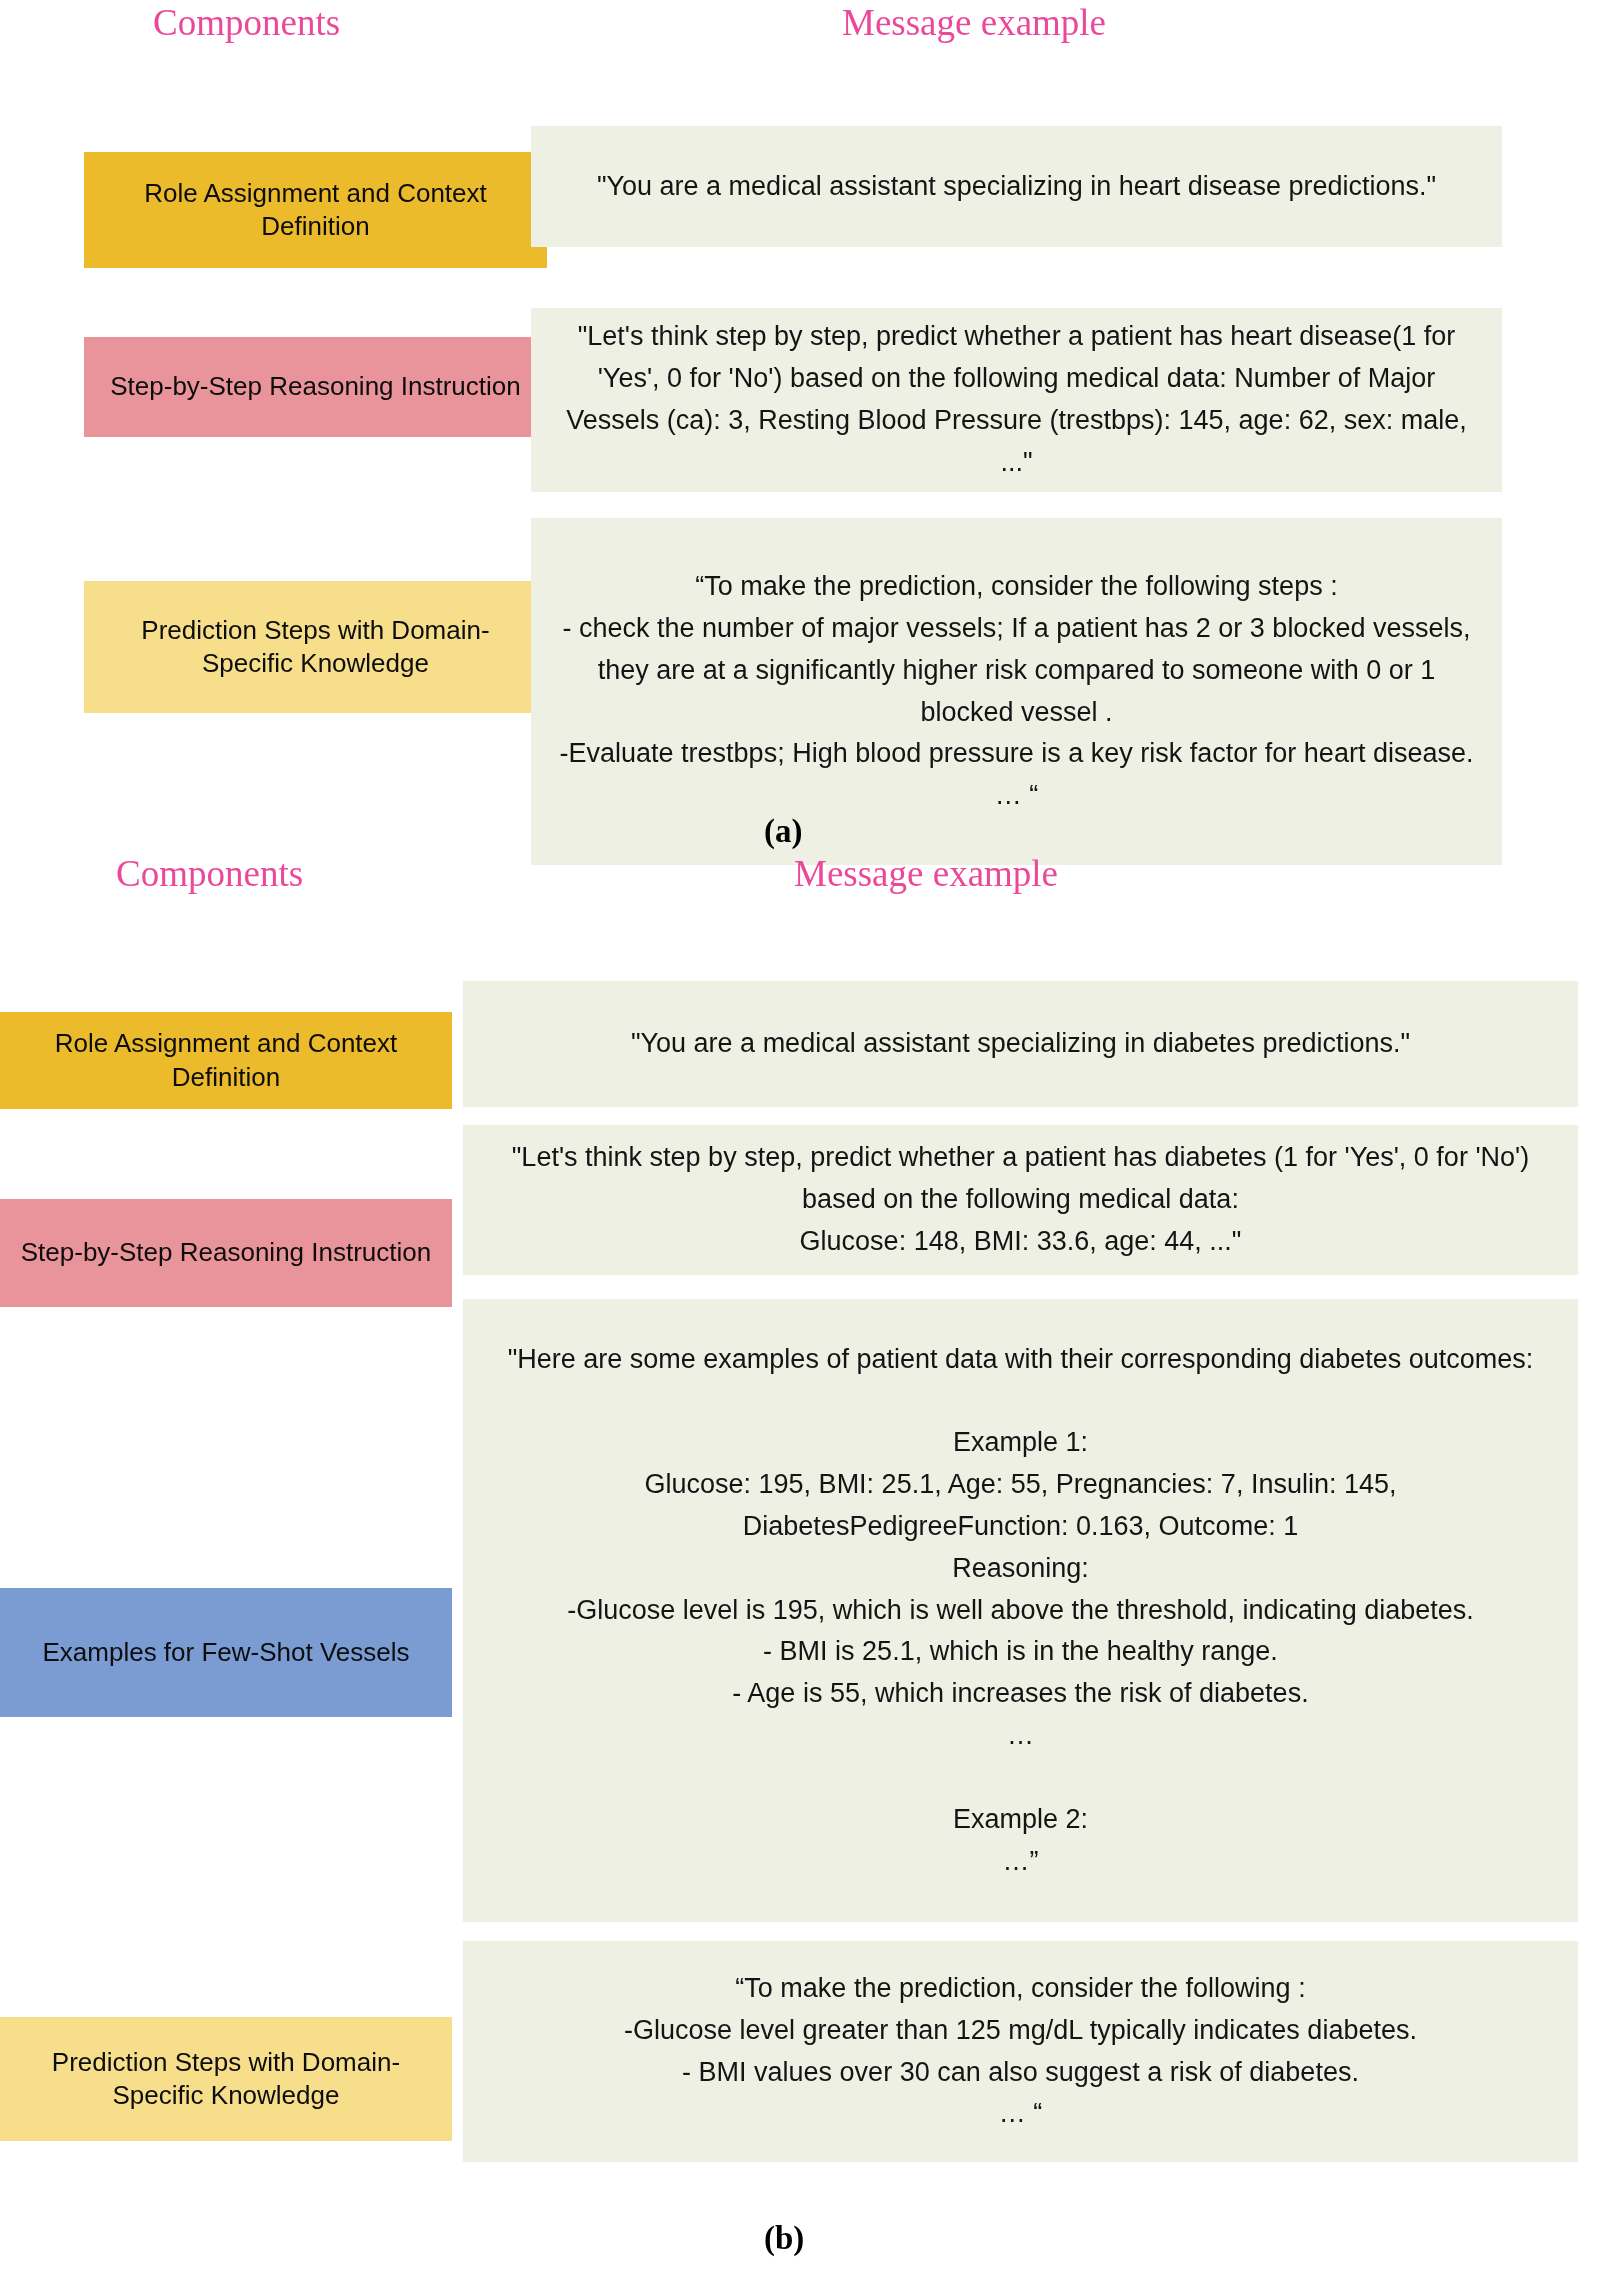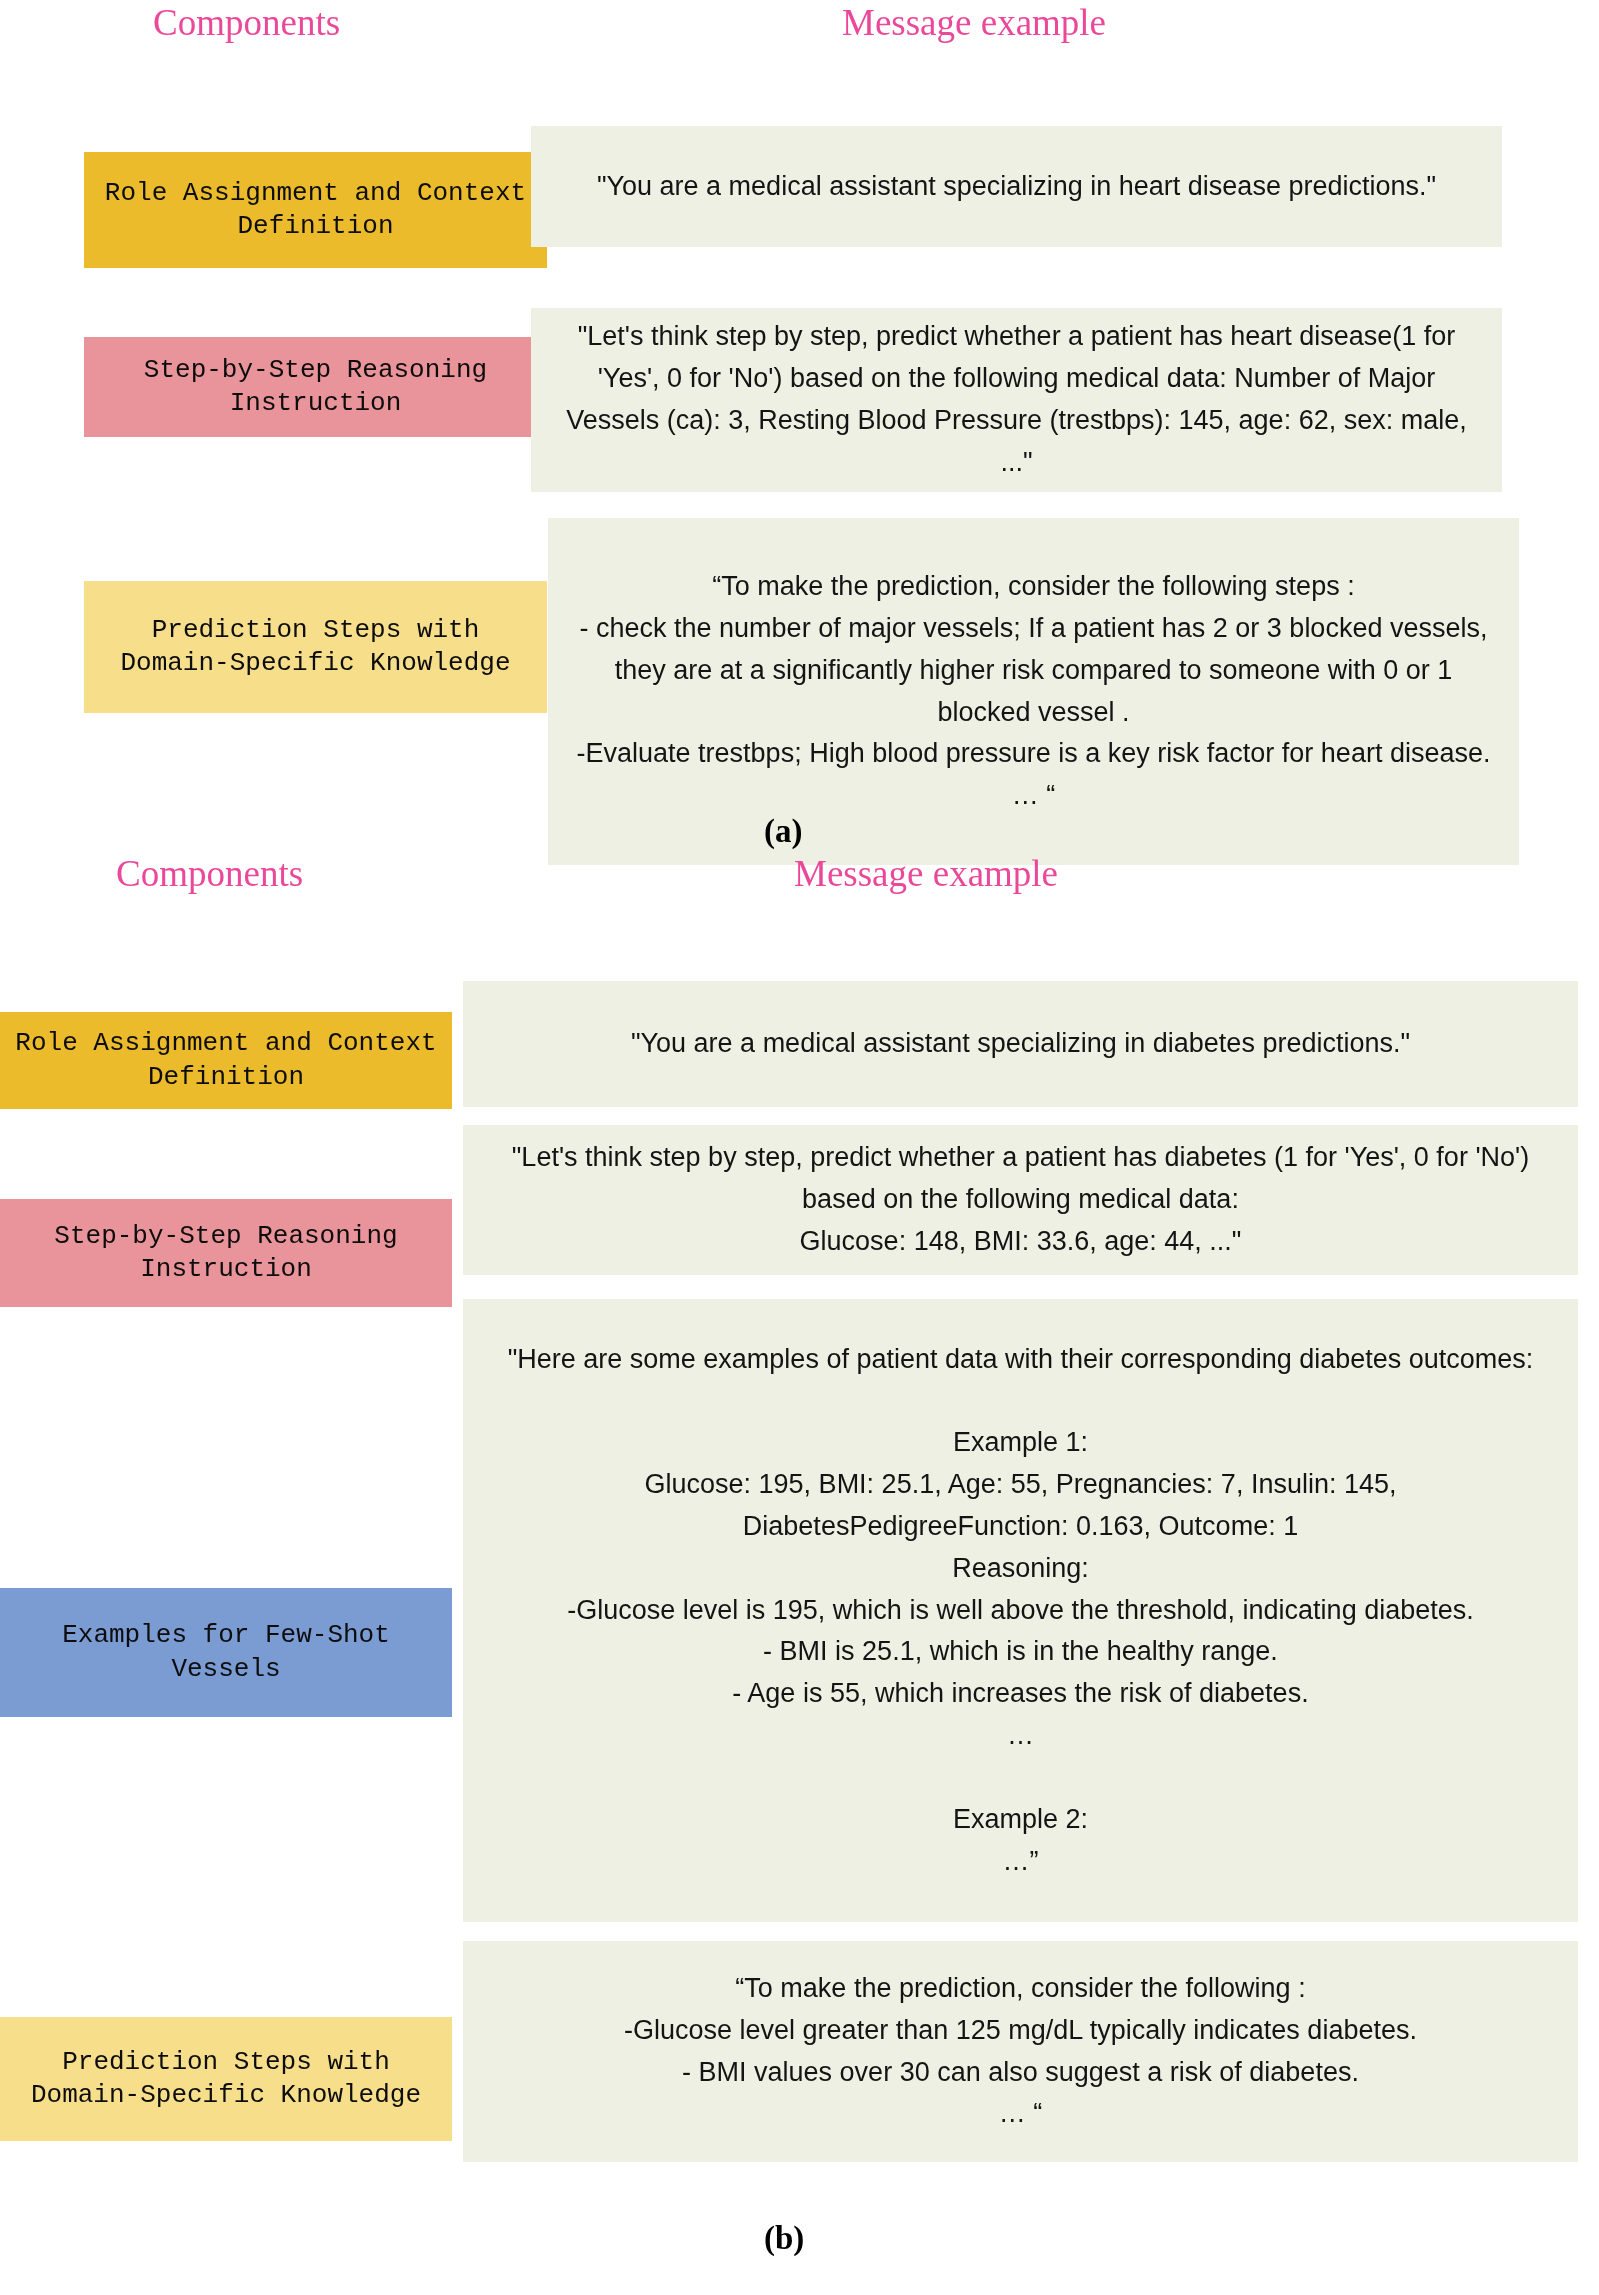--- a/index.html
+++ b/index.html
@@ -41,21 +41,21 @@
   }
 
   
   .chip {
     position: absolute;
     display: flex;
     align-items: center;
     justify-content: center;
     text-align: center;
     box-sizing: border-box;
-    font-family: Liberation Mono, monospace;
+    font-family: Liberation Sans, sans-serif;
     font-size: 26px;
     line-height: 1.28;
     color: #0d0d0d;
     padding: 4.2px 13.7px;
   }
   .chip span { display: block; }
 
   
   .bubble {
     position: absolute;
@@ -89,21 +89,21 @@
   #panel-a { position: absolute; left: 0; top: 0; width: 1599px; height: 847px; }
   #a-hdr-components { left: 153px; top: 1.1px; }
   #a-hdr-message    { left: 842px; top: 1.1px; }
 
   #a-chip-0 { left: 84px;  top: 89px;  width: 463px; height: 116px; background: #EBBB2B; }
   #a-chip-1 { left: 84px;  top: 274px;  width: 463px; height: 100px; background: #E9949A; }
   #a-chip-2 { left: 84px;  top: 518px;  width: 463px; height: 132px; background: #F6DE8B; }
 
   #a-bub-0 { left: 531px; top: 63px;  width: 971px; height: 121px; }
   #a-bub-1 { left: 531px; top: 245px;  width: 971px; height: 184px; }
-  #a-bub-2 { left: 531px; top: 455px;  width: 971px; height: 347px; margin-left: 17px; }
+  #a-bub-2 { left: 531px; top: 455px;  width: 971px; height: 347px; }
 
   #a-sublabel { left: 764px; top: 813px; }
 
   
   #panel-b { position: absolute; left: 0; top: 852px; width: 1599px; height: 1443px; }
   #b-hdr-components { left: 116px;  top: 0px; }
   #b-hdr-message    { left: 794px; top: 0px; }
 
   #b-chip-0 { left: 0px; top: 97px;  width: 452px; height: 97px; background: #EBBB2B; }
   #b-chip-1 { left: 0px; top: 284px;  width: 452px; height: 108px; background: #E9949A; }

